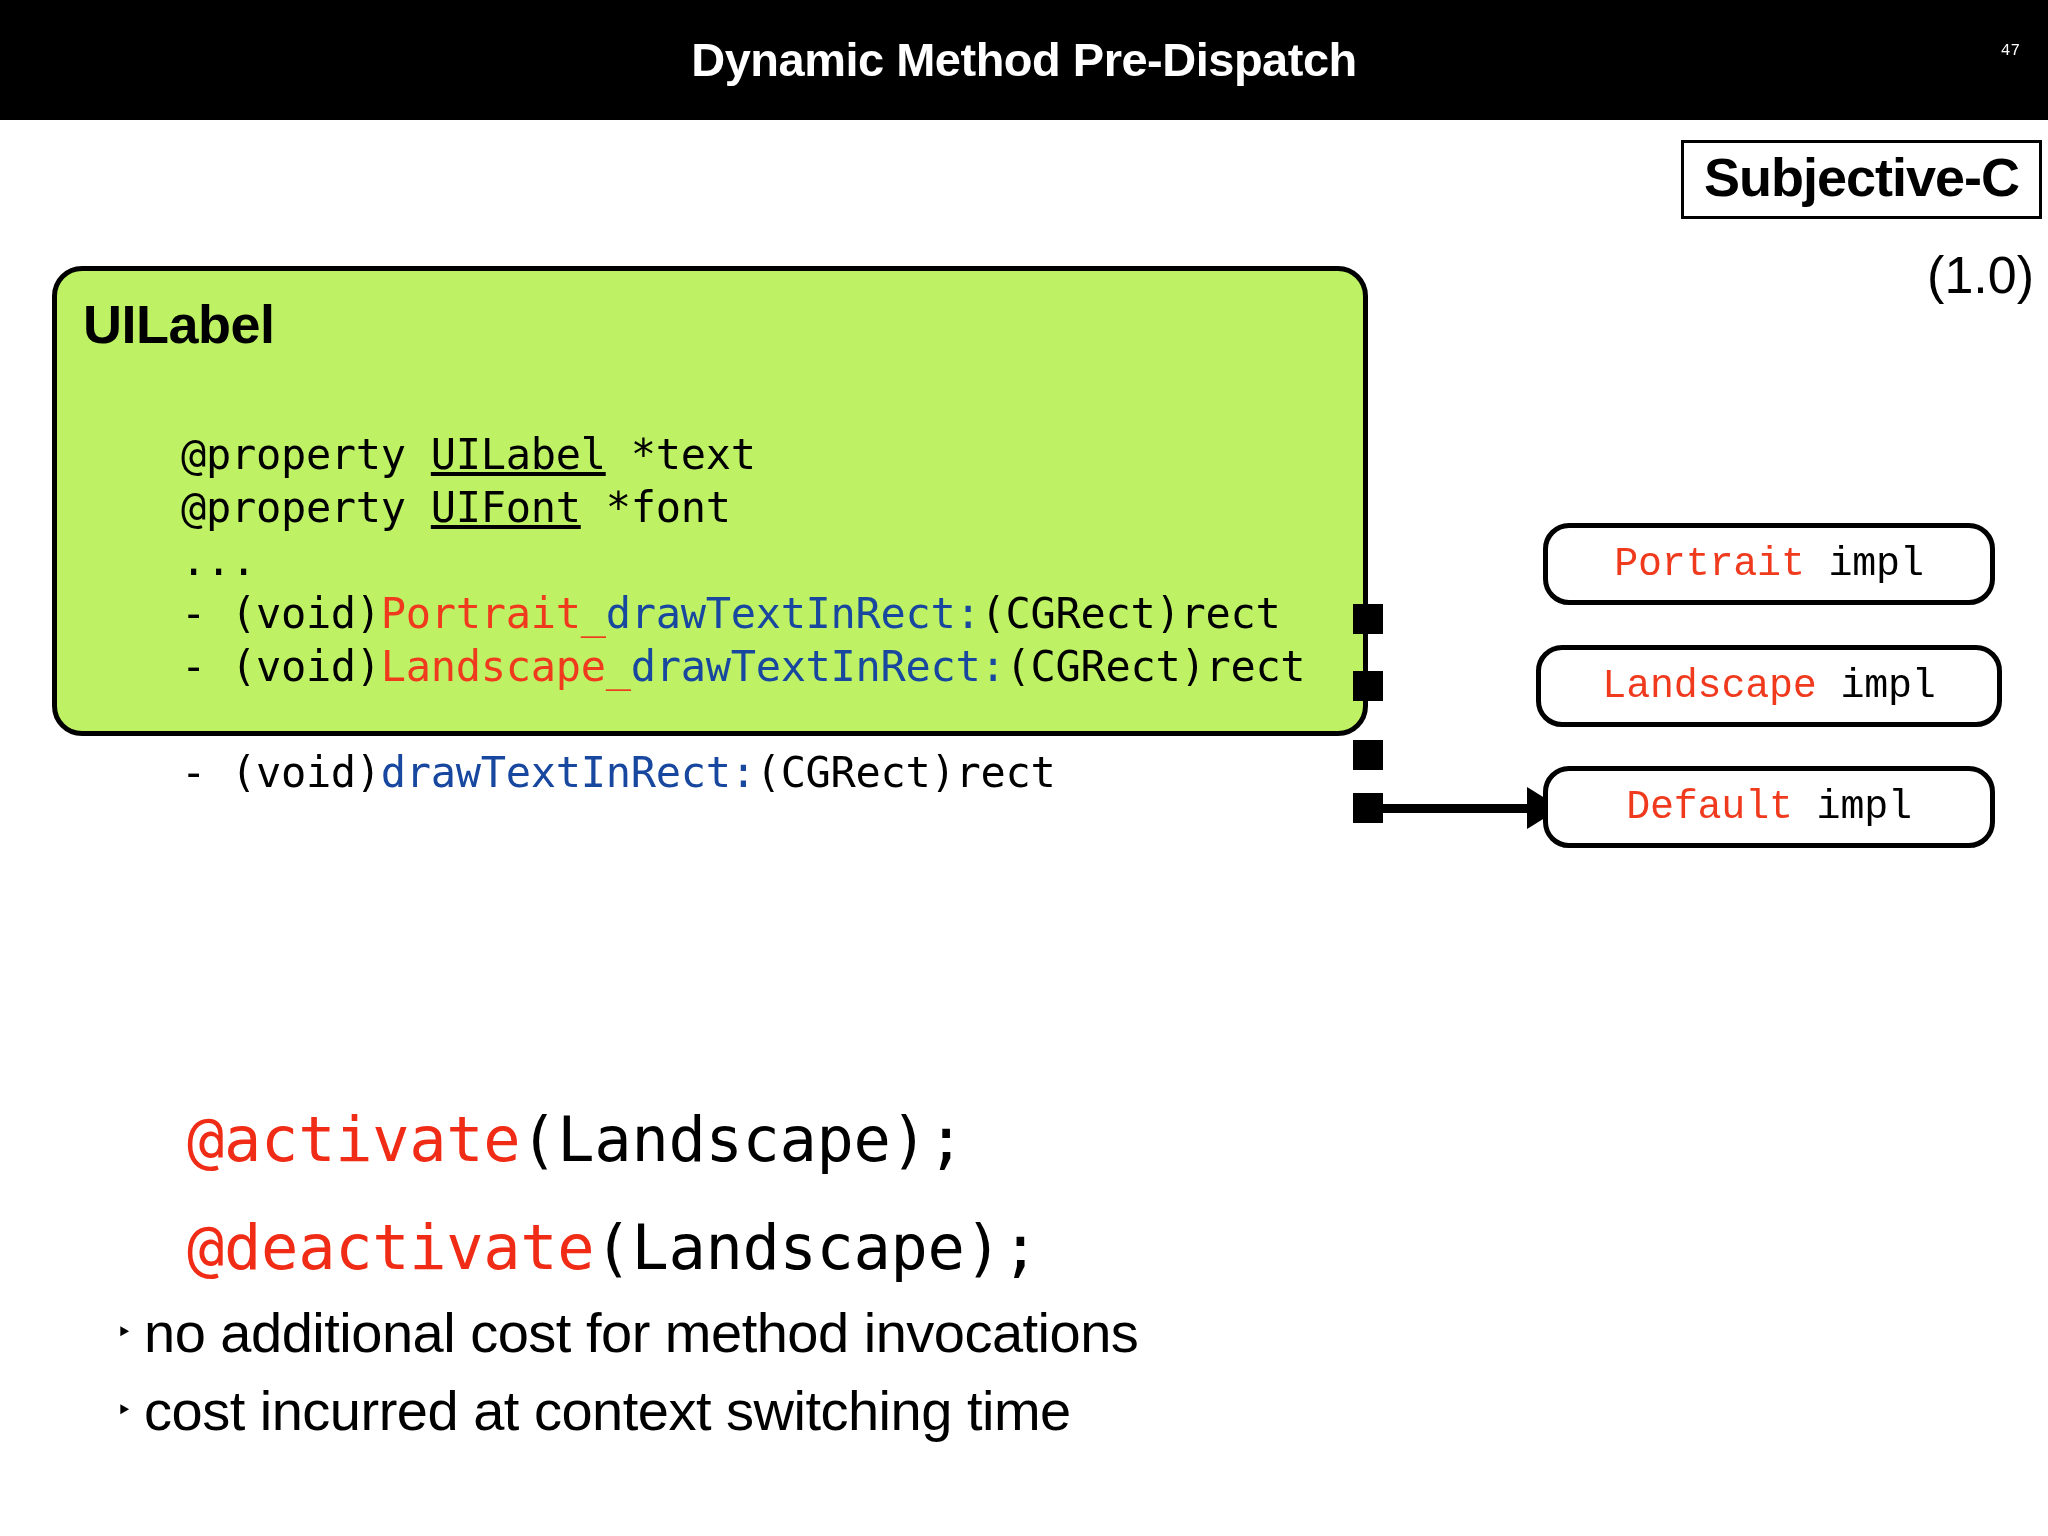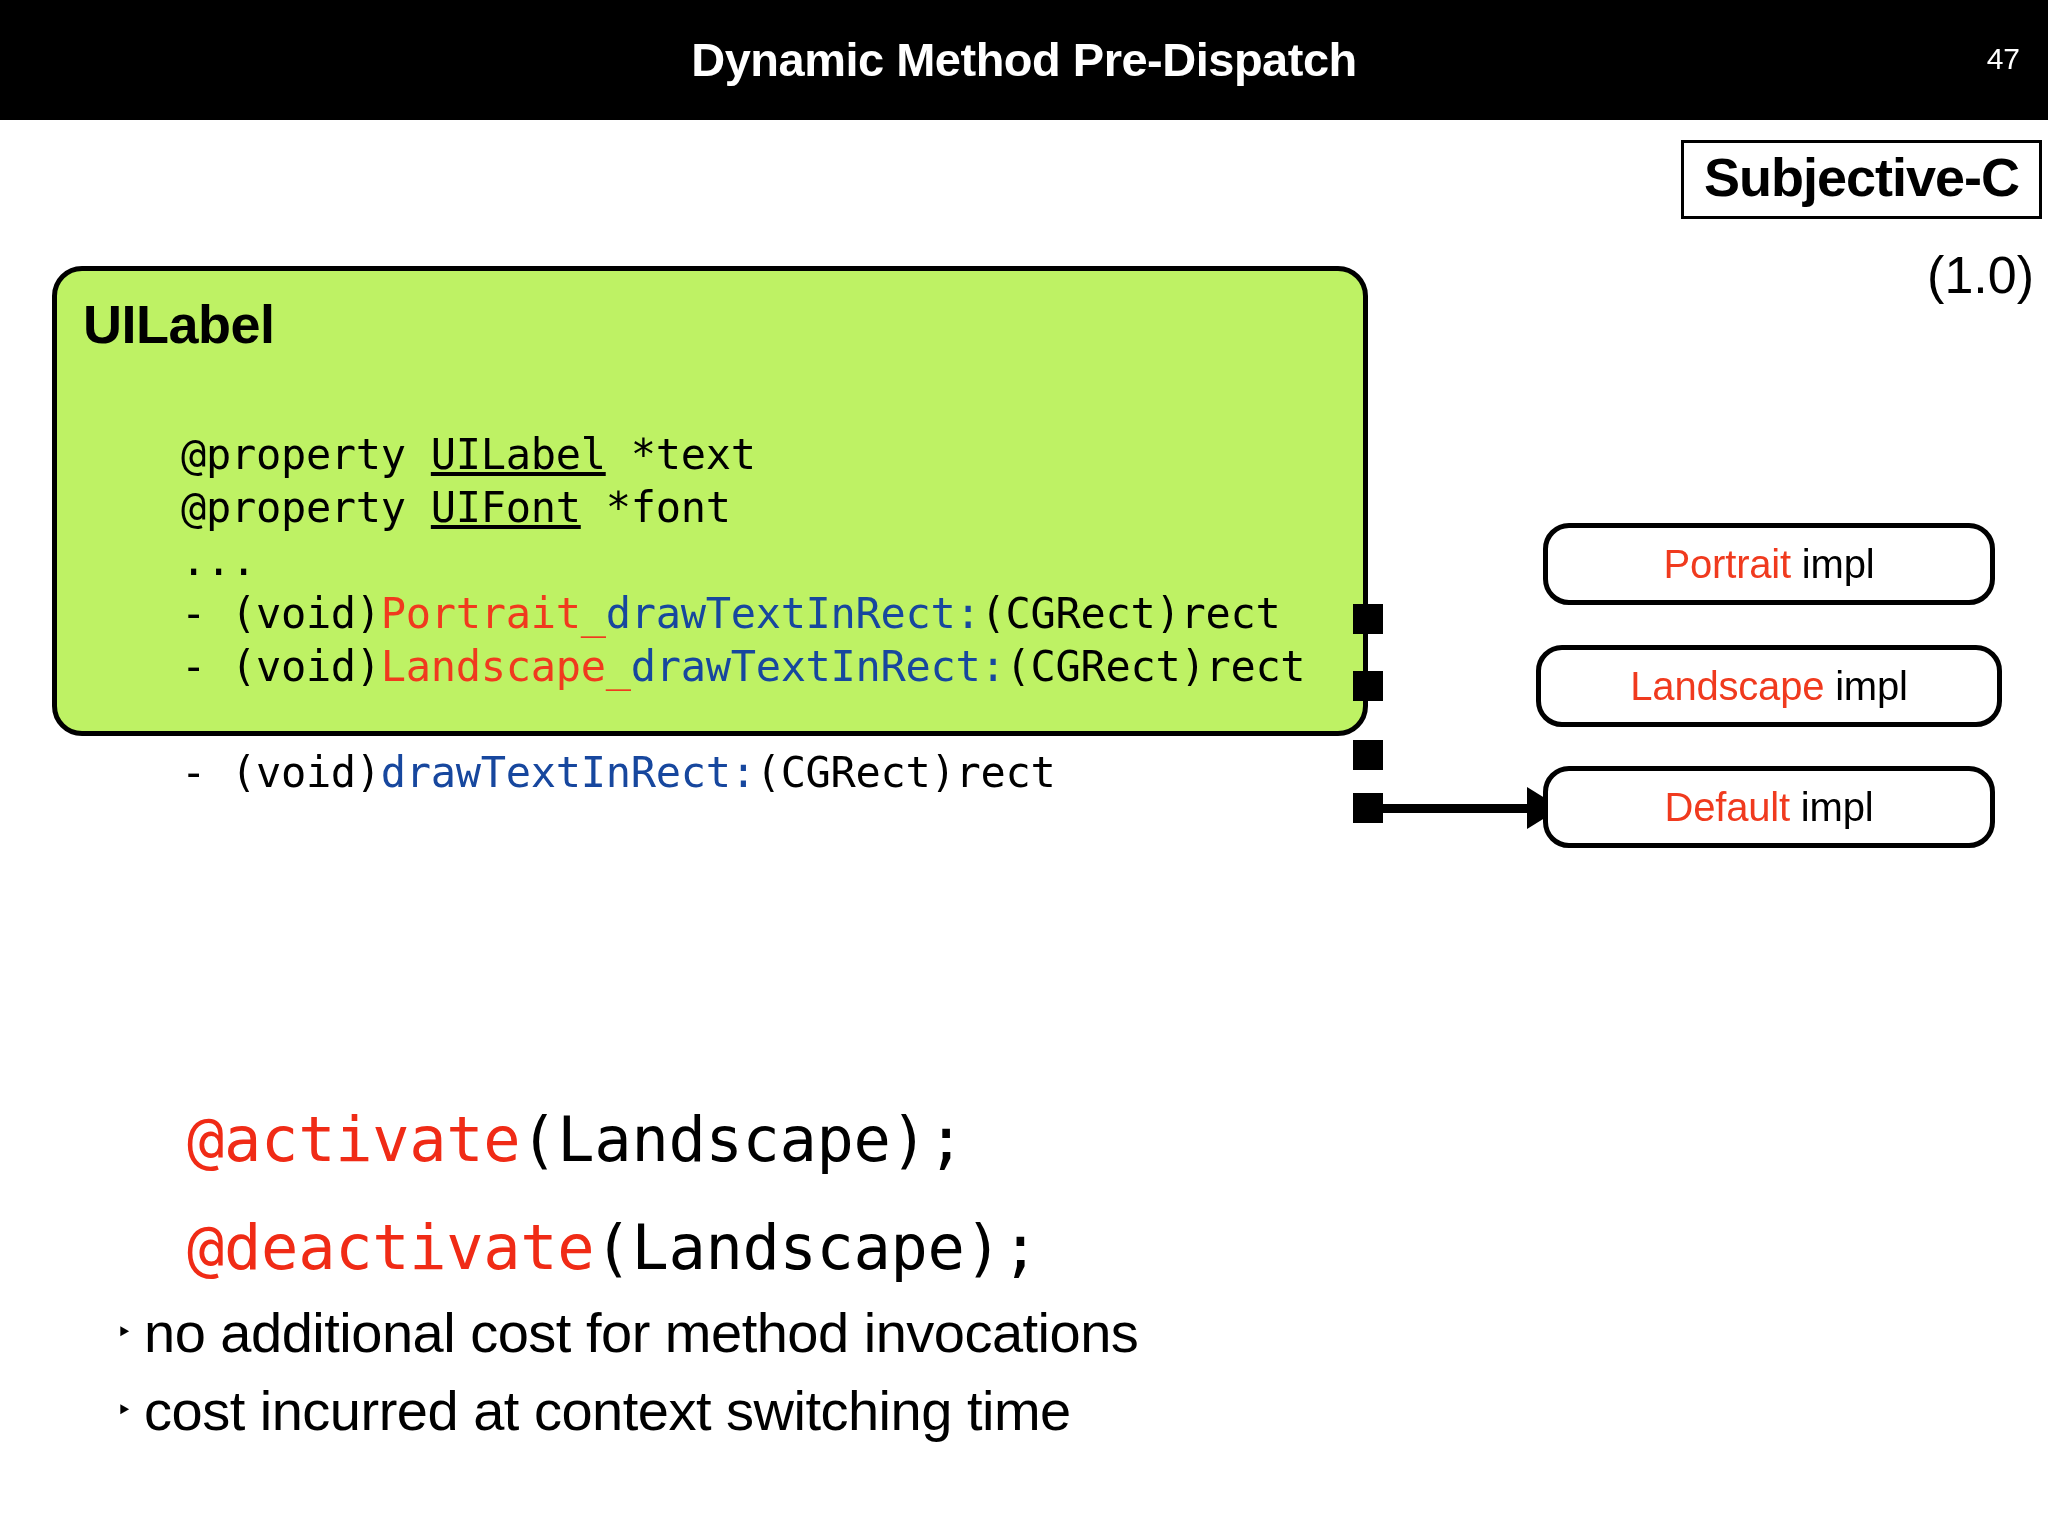--- a/index.html
+++ b/index.html
@@ -33,23 +33,23 @@
     font-size: 47px;
     font-weight: bold;
     letter-spacing: -0.5px;
     font-family: "Liberation Sans", sans-serif;
   }
   #page-number {
     position: absolute;
     right: 28px;
     top: 42px;
     color: #ffffff;
-    font-size: 30px;
+    font-size: 16px;
     font-weight: normal;
-    font-family: Liberation Sans, sans-serif;
+    font-family: Liberation Mono, monospace;
   }
 
   
   #brand-badge {
     position: absolute;
     right: 6px;
     top: 140px;
     border: 3px solid #000000;
     background: #ffffff;
     padding: 6px 20px 10px 20px;
@@ -140,21 +140,21 @@
   
   .impl-box {
     position: absolute;
     border: 5px solid #000000;
     border-radius: 26px;
     background: #ffffff;
     box-sizing: border-box;
     display: flex;
     align-items: center;
     justify-content: center;
-    font-family: Liberation Sans, sans-serif;
+    font-family: Liberation Mono, monospace;
     font-size: 40px;
     white-space: pre;
     letter-spacing: -0.2px;
   }
   #impl-portrait  { left: 1543px; top: 523px; width: 452px; height: 82px; }
   #impl-landscape { left: 1536px; top: 645px; width: 466px; height: 82px; }
   #impl-default   { left: 1543px; top: 766px; width: 452px; height: 82px; }
 
   
   .stmt {

